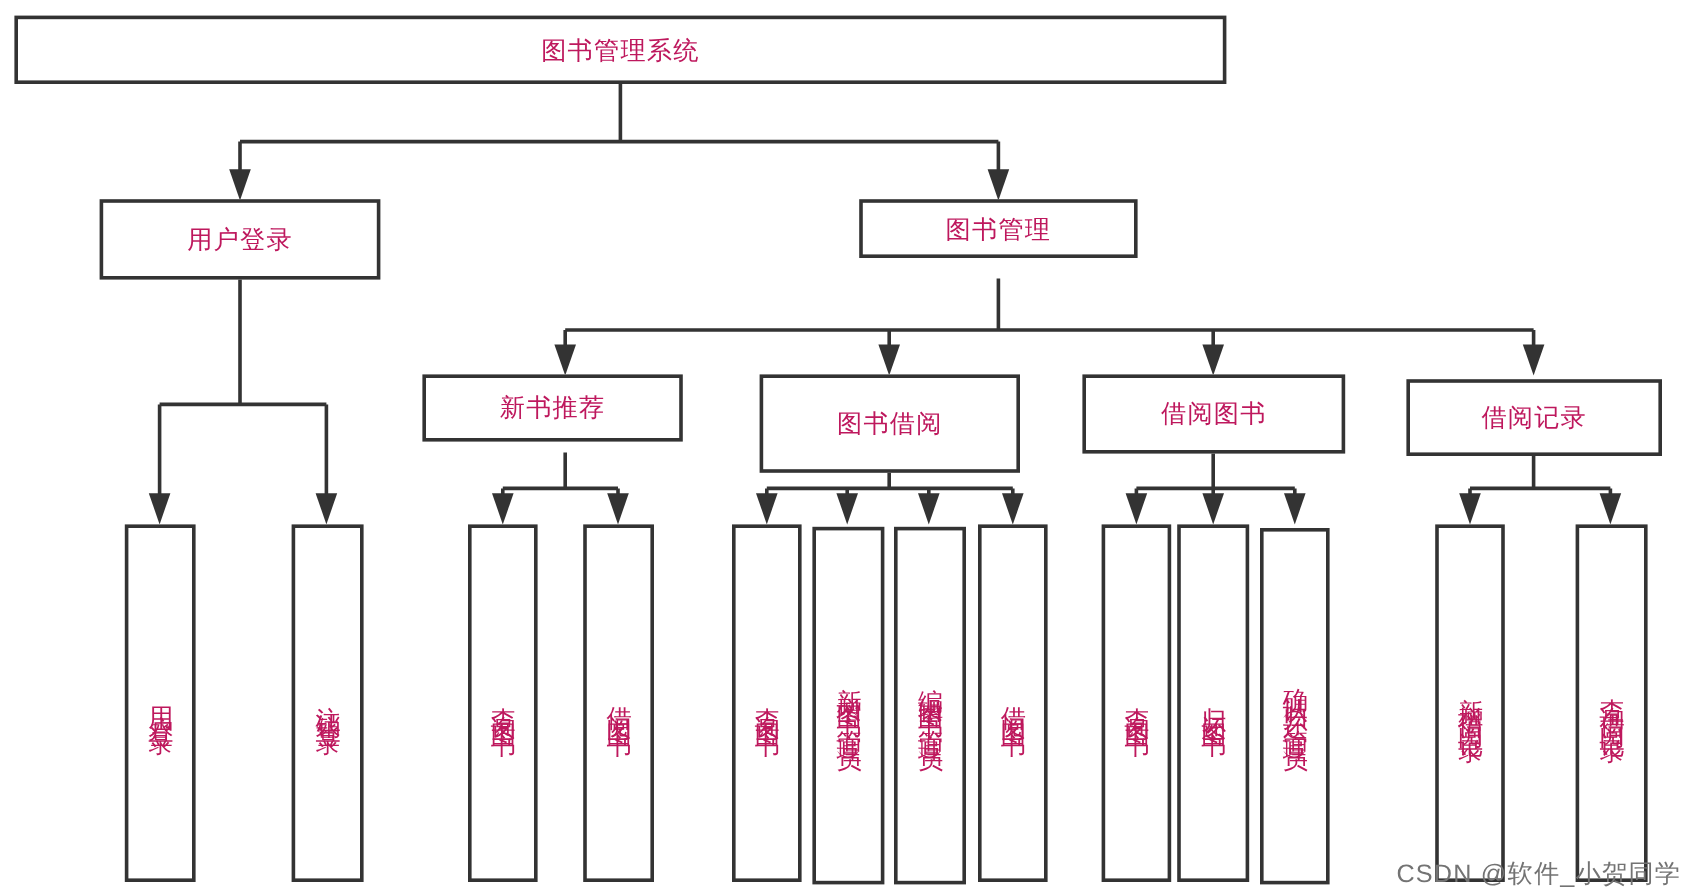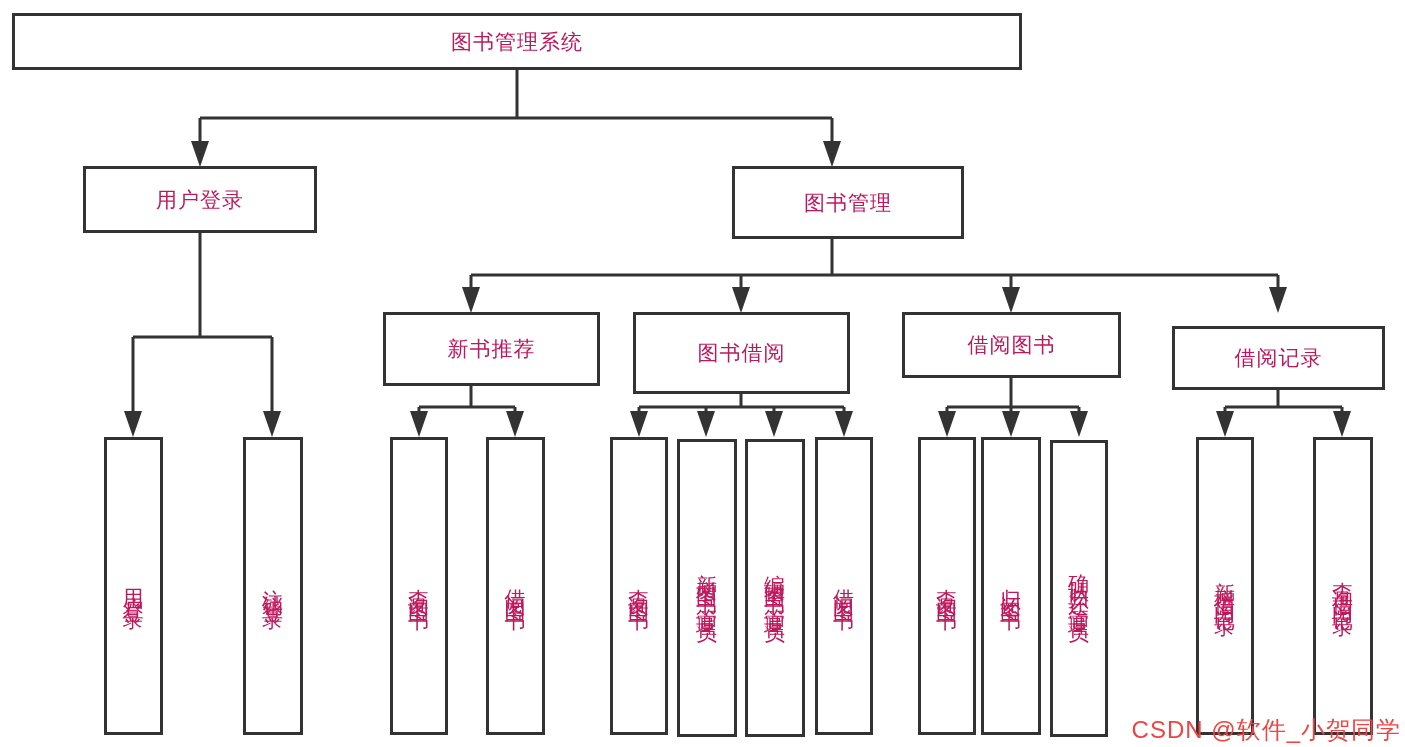--- a/index.html
+++ b/index.html
@@ -40,22 +40,22 @@
     writing-mode: vertical-rl;
     font-size: 21px;
     letter-spacing: 7px;
     line-height: 1;
   }
   .watermark {
     position: absolute;
     right: 4px;
     top: 714px;
     z-index: 3;
-    font-size: 24px;
-    color: #ef4444;
+    font-size: 21px;
+    color: #737373;
     letter-spacing: 1px;
     white-space: nowrap;
   }
 </style>
 </head>
 <body>
 
 <div class="canvas">
 
   <svg class="connectors" width="1405" height="747">
@@ -90,34 +90,34 @@
     </g>
   </svg>
 
   <div class="node hbox" style="left:12px;top:13px;width:1010px;height:57px">
     <span>图书管理系统</span>
   </div>
 
   <div class="node hbox" style="left:83px;top:166px;width:234px;height:67px">
     <span>用户登录</span>
   </div>
-  <div class="node hbox" style="left:732px;top:166px;width:232px;height:73px">
+  <div class="node hbox" style="left:716px;top:166px;width:232px;height:49px">
     <span>图书管理</span>
   </div>
 
-  <div class="node hbox" style="left:383px;top:312px;width:217px;height:74px">
+  <div class="node hbox" style="left:352px;top:312px;width:217px;height:56px">
     <span>新书推荐</span>
   </div>
   <div class="node hbox" style="left:633px;top:312px;width:217px;height:82px">
     <span>图书借阅</span>
   </div>
   <div class="node hbox" style="left:902px;top:312px;width:219px;height:66px">
     <span>借阅图书</span>
   </div>
-  <div class="node hbox" style="left:1172px;top:326px;width:213px;height:64px">
+  <div class="node hbox" style="left:1172px;top:316px;width:213px;height:64px">
     <span>借阅记录</span>
   </div>
 
   <div class="node" style="left:104px;top:437px;width:59px;height:298px">
     <span class="vtext">用户登录</span>
   </div>
   <div class="node" style="left:243px;top:437px;width:60px;height:298px">
     <span class="vtext">注销登录</span>
   </div>
 

